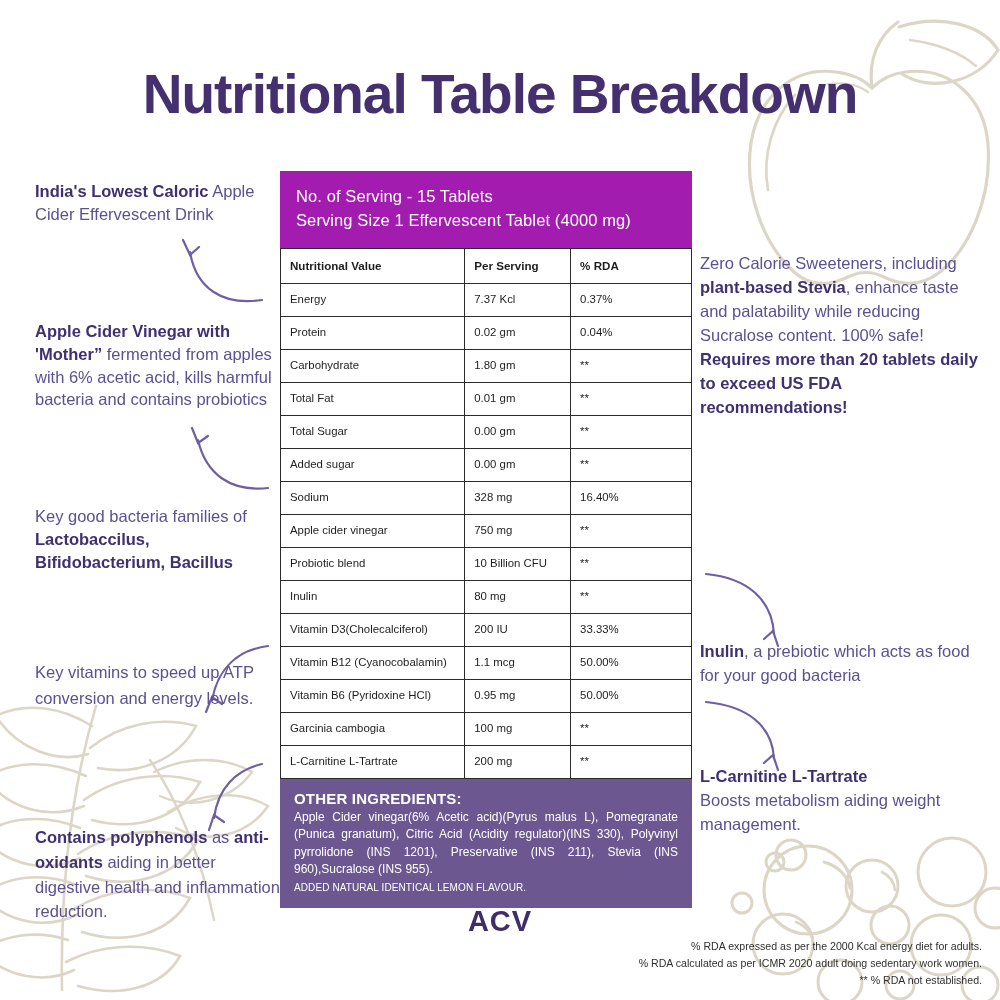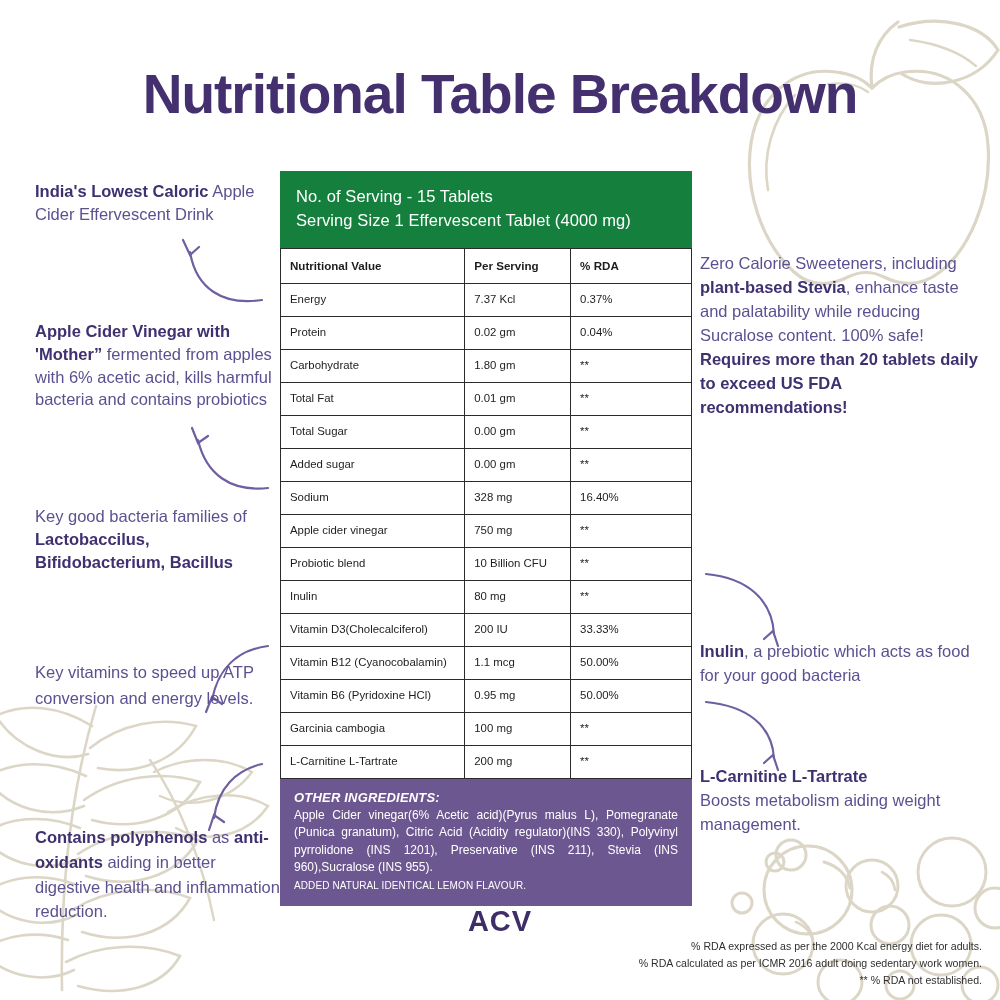--- a/index.html
+++ b/index.html
@@ -16,36 +16,36 @@
   
   .title{
     position:absolute;left:0;right:0;top:62px;text-align:center;
     font-size:55px;font-weight:bold;letter-spacing:-1px;
     color:#44306e;z-index:3;white-space:nowrap;
   }
 
   
   .table-wrap{position:absolute;left:280px;top:171px;width:412px;z-index:3;}
   .tbl-head{
-    background:#15803d;color:#ffffff;padding:14px 16px 15px 16px;
+    background:#a21caf;color:#ffffff;padding:14px 16px 15px 16px;
     font-size:16.5px;line-height:1.45;font-weight:400;letter-spacing:.1px;
   }
   .tbl{width:100%;border-collapse:collapse;background:#fff;}
   .tbl td{
     border:1px solid #2b2b2b;font-size:11.4px;color:#1d1d1d;
     padding:8px 9px;line-height:1.2;vertical-align:middle;height:16px;
   }
   .tbl tr.hdr td{font-weight:bold;font-size:11.6px;padding:9px 9px;}
   .c-name{width:187px;}
   .c-serv{width:101px;}
   .c-rda{width:122px;}
   .ingr{
     background:#6d5790;color:#ffffff;padding:11px 14px 13px 14px;
   }
-  .ingr-title{font-size:13px;font-weight:bold;letter-spacing:.2px;margin-bottom:2px;font-style:italic;}
+  .ingr-title{font-size:15px;font-weight:bold;letter-spacing:.2px;margin-bottom:2px;}
   .ingr-body{font-size:12px;line-height:1.46;text-align:justify;}
   .ingr-flav{font-size:10px;line-height:1.5;margin-top:1px;letter-spacing:.1px;}
 
   
   .note{position:absolute;z-index:3;font-size:16.5px;line-height:1.38;color:#5c5090;}
   .note b{color:#3f3070;font-weight:bold;}
 
   .n1{left:35px;top:180px;width:240px;}
   .n2{left:35px;top:320px;width:243px;}
   .n3{left:35px;top:505px;width:245px;}
@@ -288,17 +288,17 @@
 
   <div class="note r3">
     <b>L-Carnitine L-Tartrate</b><br>
     <span>Boosts metabolism aiding weight management.</span>
   </div>
 
   <div class="brand">ACV</div>
 
   <div class="footnotes">
     <div>% RDA expressed as per the 2000 Kcal energy diet for adults.</div>
-    <div>% RDA calculated as per ICMR 2016 adult doing sedentary work women.</div>
+    <div>% RDA calculated as per ICMR 2020 adult doing sedentary work women.</div>
     <div>** % RDA not established.</div>
   </div>
 
 </div>
 
 </body></html>

